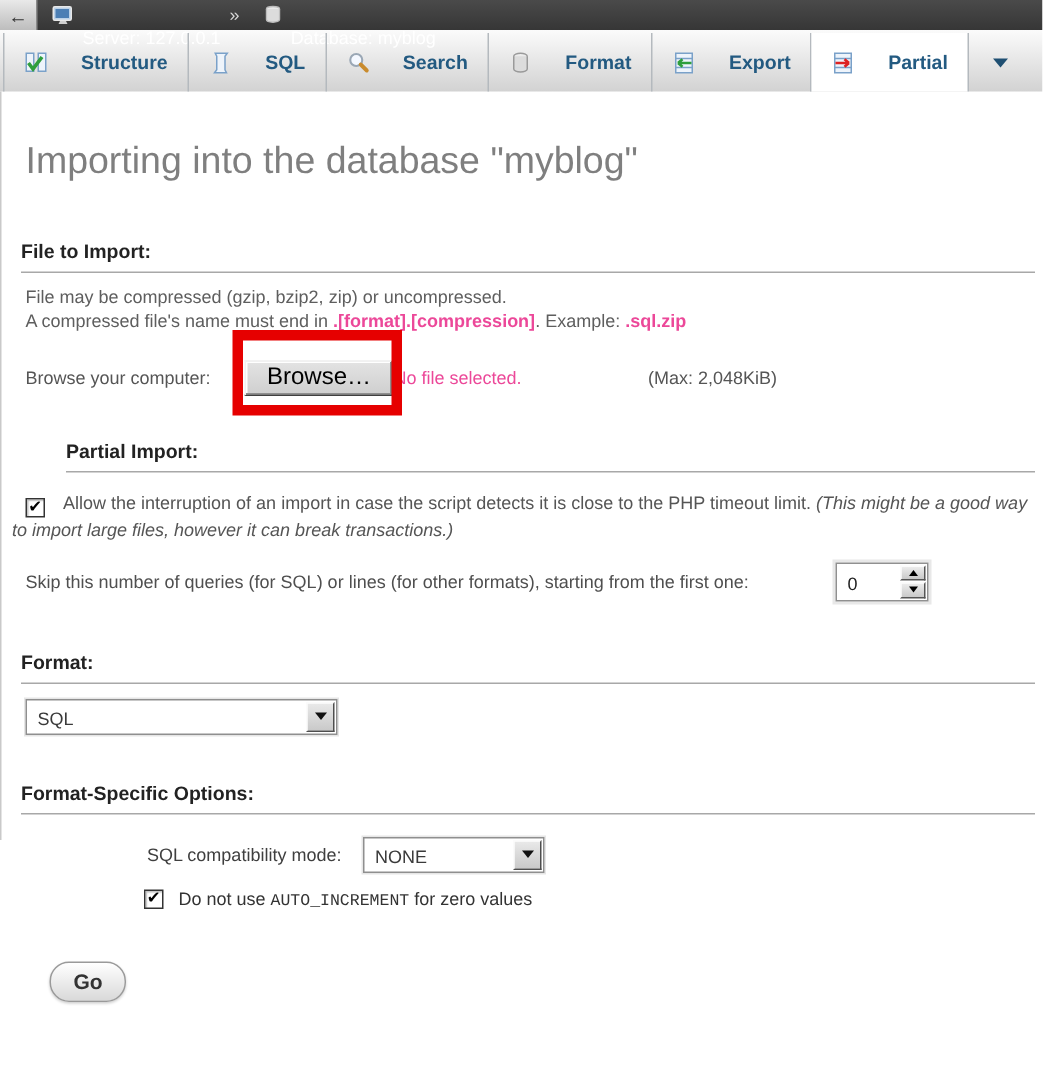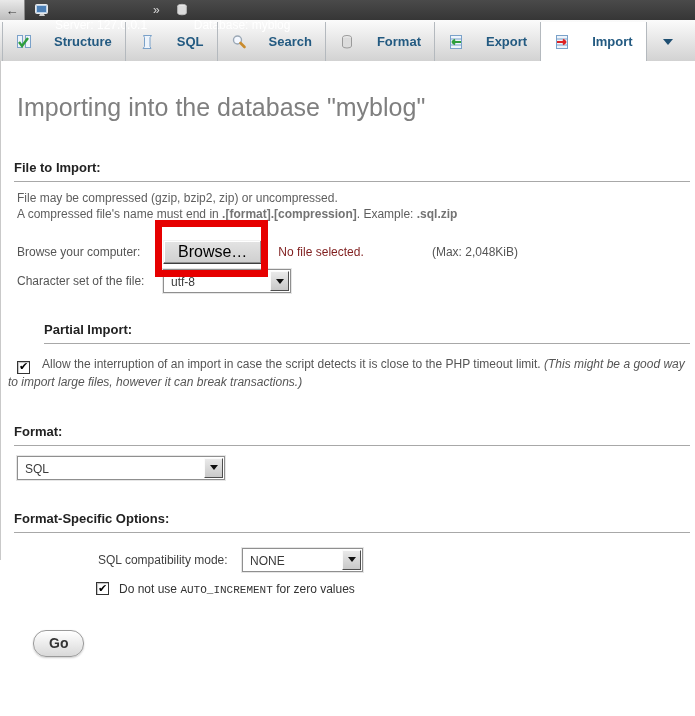--- a/index.html
+++ b/index.html
@@ -40,33 +40,33 @@
   .page-title { margin:31px 0 0 3px; font-size:25px; line-height:30px; font-weight:normal; color:#7f7f7f; }
   .section-heading {
     font-size:13px; font-weight:bold; color:#222; line-height:14px;
     padding-bottom:6px; border-bottom:1px solid #a8a8a8;
   }
   .mt-file   { margin-top:39px; }
   .mt-part   { margin-top:29px;margin-left:30px; }
   .mt-format { margin-top:34px; }
   .mt-fso    { margin-top:32px; }
   .para { margin-top:8px; padding-left:3px; font-size:12px; line-height:16px; color:#5e5e5e; }
-  .para b { color:#737373; }
+  .para b { color:#ec4899; }
   .row { display:flex; align-items:center; padding-left:3px; font-size:12px; }
   .browse-row  { margin-top:17px; height:26px; }
   .charset-row { margin-top:3px;  height:26px; }
   .label { width:146px; flex:none; color:#555; }
   .browse-btn {
     height:24px; padding:0 14px; font-size:16px; color:#000;
     font-family:"Liberation Sans","DejaVu Sans",sans-serif;
     background:linear-gradient(#e3e3e3,#cfcfcf);
     border:1px solid; border-color:#f2f2f2 #3f3f3f #3f3f3f #f2f2f2;
     box-shadow:inset -1px -1px 0 #8f8f8f, inset 1px 1px 0 #fff, 2px 0 0 -1px #8a8a8a;
   }
-  .nofile { margin-left:16px; color:#7f1d1d; }
+  .nofile { color:#ec4899; }
   .maxsize { margin-left:auto; margin-right:172px; color:#555; }
   
   .combo {
     height:24px; display:flex; align-items:stretch; background:#fff;
     border:1px solid #8f8f8f; box-shadow:0 0 0 1px #e6e6e6;
   }
   .combo-value { flex:1; font-size:12px; color:#3a3a3a; padding:5px 0 0 7px; white-space:nowrap; overflow:hidden; }
   .combo-btn {
     width:19px; margin:1px; flex:none; display:flex; align-items:center; justify-content:center;
     background:linear-gradient(#e9e9e9,#c9c9c9);
@@ -188,21 +188,21 @@
   </div>
   <div class="tab active">
     <span class="tab-icon">
       <svg width="16" height="16" viewBox="0 0 16 16">
           <rect x="2.5" y="1.5" width="11" height="13" fill="#eef4fb" stroke="#7aa1c9"></rect>
           <line x1="2.5" y1="5" x2="13.5" y2="5" stroke="#7aa1c9"></line>
           <line x1="2.5" y1="11" x2="13.5" y2="11" stroke="#7aa1c9"></line>
           <path d="M3 8 h9 M12 8 l-3 -2.5 M12 8 l-3 2.5" stroke="#d22" stroke-width="1.8" fill="none"></path>
         </svg>
     </span>
-    <span>Import</span>
+    <span>Partial</span>
   </div>
   <div class="tab">
     <span class="tab-icon" style="align-items:center;justify-content:center;">
         <i class="tri-more"></i>
       </span>
     <span>Skip</span>
   </div>
 </div>
 
 <div class="content">
@@ -214,37 +214,42 @@
     <div><span>A compressed file's name must end in </span><b>.[format].[compression]</b><span>. Example: </span><b>.sql.zip</b></div>
   </div>
 
   <div class="row browse-row">
     <span class="label">Browse your computer:</span>
     <button class="browse-btn">Browse…</button>
     <span class="nofile">No file selected.</span>
     <span class="maxsize">(Max: 2,048KiB)</span>
   </div>
 
-  <div class="row charset-row">
-    <span class="label">Character set of the file:</span>
-    <div class="combo" style="width:128px">
-      <span class="combo-value">utf-8</span>
-      <span class="combo-btn">
-          <i class="tri-down"></i>
-        </span>
-    </div>
-  </div>
 
   <div class="section-heading mt-part">Partial Import:</div>
   <div class="pi-para">
     <span class="checkbox">
         <span class="check">✔</span>
       </span><span><span>Allow the interruption of an import in case the script detects it is close to the PHP timeout limit.</span> <i>(This might be a good way to import large files, however it can break transactions.)</i></span>
   </div>
 
+  <div class="row skip-row">
+    <span class="skip-label">Skip this number of queries (for SQL) or lines (for other formats), starting from the first one:</span>
+    <div class="spinbox">
+      <span class="spin-value">0</span>
+      <span class="spin-btns">
+        <span class="spin-btn">
+            <i class="tri-up-sm"></i>
+          </span>
+        <span class="spin-btn">
+            <i class="tri-down-sm"></i>
+          </span>
+      </span>
+    </div>
+  </div>
 
   <div class="section-heading mt-format">Format:</div>
   <div class="row format-row">
     <div class="combo" style="width:208px">
       <span class="combo-value">SQL</span>
       <span class="combo-btn">
           <i class="tri-down"></i>
         </span>
     </div>
   </div>

